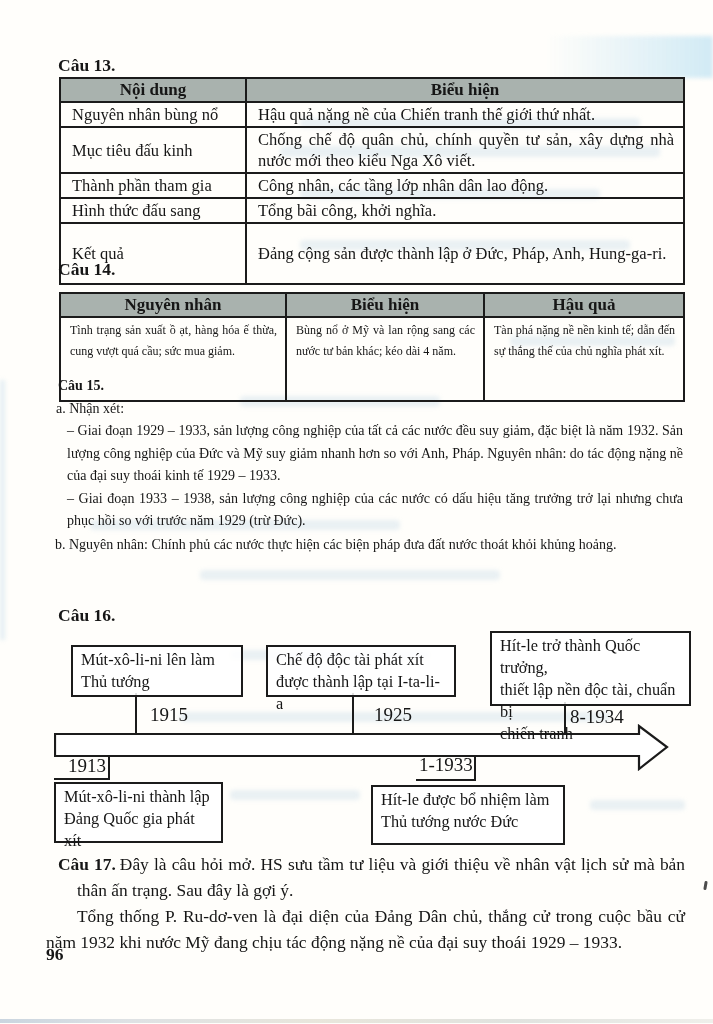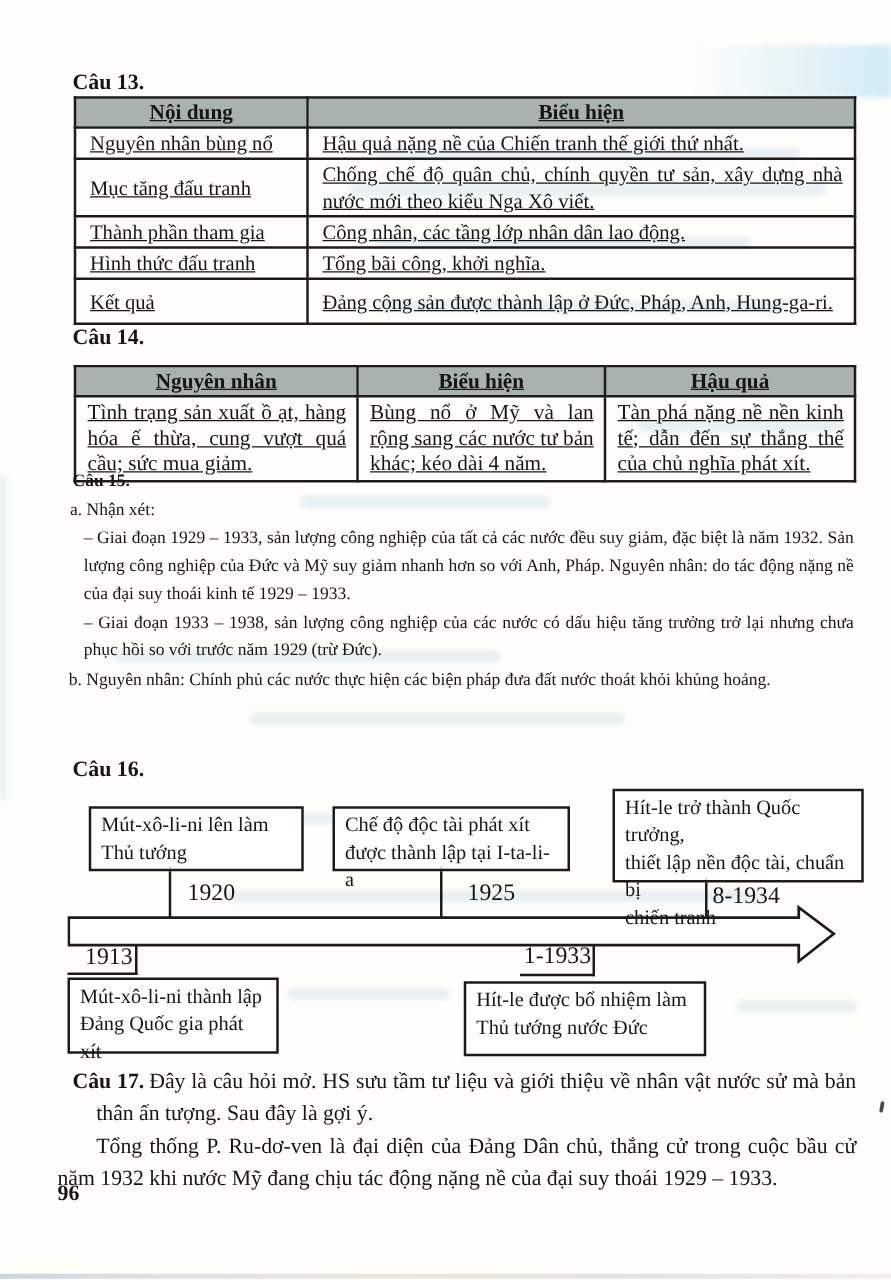--- a/index.html
+++ b/index.html
@@ -17,32 +17,32 @@
   .ghost{background:rgba(116,168,205,0.16);filter:blur(2px);border-radius:4px;}
   .edge-bottom{left:0;top:1019px;width:713px;height:4px;opacity:.55;
     background:linear-gradient(to right,#9fb4c9 0%,#c4cbd2 18%,#d6d3c2 45%,#c8cdc8 72%,#e2e3dd 100%);}
   .edge-left{left:0;top:380px;width:5px;height:260px;background:rgba(170,205,228,0.30);filter:blur(2px);}
   .tickmark{left:704px;top:881px;width:3px;height:9px;background:#4c4c4c;border-radius:2px;transform:rotate(10deg);}
   
   .q-head{position:absolute;font-weight:bold;font-size:17.5px;z-index:2;}
   .flow{position:absolute;z-index:2;}
   .flow p{margin:0;}
   
-  table{border-collapse:collapse;table-layout:fixed;z-index:2;position:absolute;background:transparent;text-decoration:underline;}
+  table{border-collapse:collapse;table-layout:fixed;z-index:2;position:absolute;background:transparent;}
   .t1{left:59px;top:77px;width:624px;}
   .t2{left:59px;top:292px;width:624px;}
   th,td{border:2px solid #1b1b1b;font-size:16.5px;overflow:hidden;}
   th{background:#a9b2ae;font-weight:bold;font-size:17px;text-align:center;padding:1px 4px;}
   .t1 td{padding:1px 9px 1px 11px;line-height:21px;vertical-align:middle;}
   .t1 .c2{text-align:justify;margin-top:32px;}
   .t1 .h{height:22px;}
   .t1 .r1{height:23px;} .t1 .r2{height:44px;} .t1 .r3{height:23px;}
-  .t1 .r4{height:22px;} .t1 .r5{height:36px;}
+  .t1 .r4{height:22px;} .t1 .r5{height:61px;}
   .t2 .h{height:24px;}
-  .t2 td{padding:2px 8px 2px 9px;line-height:20.5px;vertical-align:top;text-align:justify;font-size:17px;height:62px;}
+  .t2 td{padding:2px 8px 18px 9px;line-height:20.5px;vertical-align:top;text-align:justify;font-size:12px;height:62px;}
   
   .q15{top:374px;left:46px;width:637px;font-size:14px;}
   .q15 .h15{font-weight:bold;line-height:23px;margin-left:12px;}
   .q15 .a15{line-height:23px;margin-left:10px;}
   .q15 .d15{line-height:22.5px;margin-left:21px;text-align:justify;}
   .q15 .b15{line-height:23px;margin-left:9px;text-align:justify;}
   
   .tlbox{position:absolute;border:2px solid #1b1b1b;background:rgba(255,255,255,0.85);
     font-size:16.3px;line-height:22px;white-space:pre-line;z-index:3;padding:2px 8px;text-align:left;}
   .tlyear{position:absolute;font-size:19px;z-index:3;}
@@ -90,29 +90,29 @@
     <tbody>
         <tr class="h">
       <th>Nội dung</th>
       <th>Biểu hiện</th>
     </tr>
     <tr class="r1">
       <td>Nguyên nhân bùng nổ</td>
       <td class="c2">Hậu quả nặng nề của Chiến tranh thế giới thứ nhất.</td>
     </tr>
     <tr class="r2">
-      <td>Mục tăng đấu tranh</td>
+      <td>Mục tiêu đấu kinh</td>
       <td class="c2">Chống chế độ quân chủ, chính quyền tư sản, xây dựng nhà nước mới theo kiểu Nga Xô viết.</td>
     </tr>
     <tr class="r3">
       <td>Thành phần tham gia</td>
       <td class="c2">Công nhân, các tầng lớp nhân dân lao động.</td>
     </tr>
     <tr class="r4">
-      <td>Hình thức đấu tranh</td>
+      <td>Hình thức đấu sang</td>
       <td class="c2">Tổng bãi công, khởi nghĩa.</td>
     </tr>
     <tr class="r5">
       <td>Kết quả</td>
       <td class="c2">Đảng cộng sản được thành lập ở Đức, Pháp, Anh, Hung-ga-ri.</td>
     </tr>
   </tbody>
     </table>
 
   <div class="q-head" style="left:58px;top:259px">Câu 14.</div>
@@ -158,38 +158,38 @@
     <div class="tlbox" style="left:266px;top:645px;width:170px;height:44px">Chế độ độc tài phát xít
 được thành lập tại I-ta-li-a</div>
     <div class="tlbox" style="left:490px;top:631px;width:181px;height:67px">Hít-le trở thành Quốc trưởng,
 thiết lập nền độc tài, chuẩn bị
 chiến tranh</div>
 
     <div class="vline" style="left:135px;top:693px;height:41px"></div>
     <div class="vline" style="left:352px;top:693px;height:41px"></div>
     <div class="vline" style="left:564px;top:702px;height:32px"></div>
 
-    <div class="tlyear" style="left:150px;top:704px">1920</div>
+    <div class="tlyear" style="left:150px;top:704px">1915</div>
     <div class="tlyear" style="left:374px;top:704px">1925</div>
     <div class="tlyear" style="left:570px;top:706px">8-1934</div>
 
     <div class="vline" style="left:108px;top:756px;height:24px"></div>
     <div class="hline" style="left:54px;top:778px;width:56px"></div>
     <div class="vline" style="left:474px;top:756px;height:25px"></div>
     <div class="hline" style="left:416px;top:779px;width:60px"></div>
 
     <div class="tlyear" style="left:68px;top:755px">1913</div>
     <div class="tlyear" style="left:419px;top:754px">1-1933</div>
 
     <div class="tlbox" style="left:54px;top:782px;width:149px;height:53px">Mút-xô-li-ni thành lập
 Đảng Quốc gia phát xít</div>
     <div class="tlbox" style="left:371px;top:785px;width:174px;height:52px">Hít-le được bổ nhiệm làm
 Thủ tướng nước Đức</div>
   </div>
 
   <div class="flow q17">
-    <p class="p1"><b>Câu 17.</b><span class="sp">Đây là câu hỏi mở. HS sưu tầm tư liệu và giới thiệu về nhân vật nước sử mà bản thân ấn tượng. Sau đây là gợi ý.</span></p>
+    <p class="p1"><b>Câu 17.</b><span class="sp">Đây là câu hỏi mở. HS sưu tầm tư liệu và giới thiệu về nhân vật lịch sử mà bản thân ấn trạng. Sau đây là gợi ý.</span></p>
     <p class="p2">Tổng thống P. Ru-dơ-ven là đại diện của Đảng Dân chủ, thắng cử trong cuộc bầu cử năm 1932 khi nước Mỹ đang chịu tác động nặng nề của đại suy thoái 1929 – 1933.</p>
   </div>
 
   <div class="pagenum">96</div>
 
 </div>
 
 </body></html>

